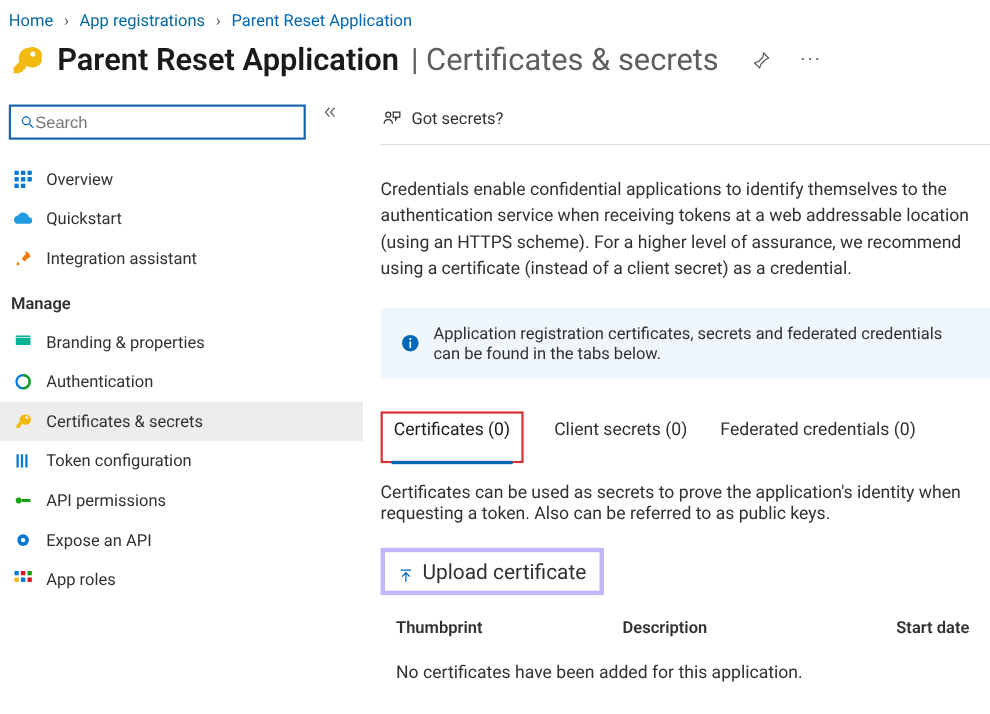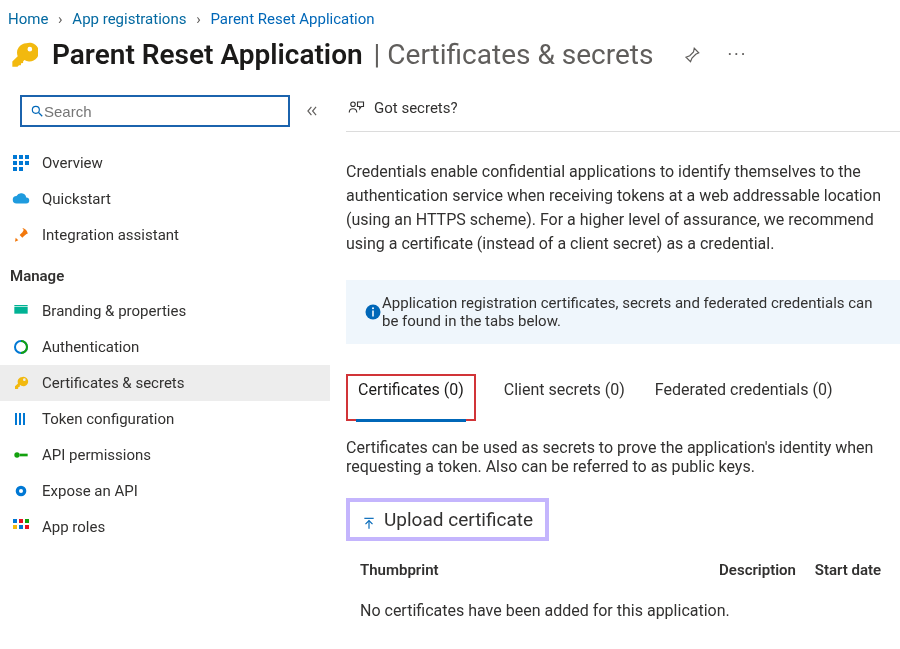--- a/index.html
+++ b/index.html
@@ -42,21 +42,21 @@
   }
   .header .pin { margin-left: 18px; color:#605e5c; cursor:pointer; }
   .header .more { margin-left: 14px; color:#605e5c; cursor:pointer; font-size:18px; letter-spacing:2px; }
 
   
   .layout { display: flex; }
   .sidebar { width: 330px; padding-top: 6px; }
   .main { flex: 1; padding-top: 6px; }
 
   
-  .search-row { display:flex; align-items:center; gap:14px; padding: 0 8px 18px 8px; margin-left: 12px; }
+  .search-row { display:flex; align-items:flex-start; gap:14px; padding: 0 8px 18px 8px; }
   .search-box {
     border: 2px solid #1b63ad;
     display: flex;
     align-items: center;
     height: 32px;
     width: 270px;
     padding: 0 8px;
     color: #605e5c;
   }
   .search-box input {
@@ -94,21 +94,21 @@
   }
   .intro {
     padding: 28px 0 24px 0;
     margin-left: 16px;
     font-size: 16px;
     line-height: 1.5;
   }
   .info-banner {
     margin-left: 16px;
     background: #eff6fc;
-    display:flex; align-items:center; 
+    display:flex; align-items:center; gap:12px;
     padding: 14px 18px;
     font-size: 15px;
   }
   .info-banner .info-ic { color:#0067b8; font-weight:bold; }
 
   .tabs {
     margin-left: 16px;
     margin-top: 30px;
     display:flex;
     gap: 26px;
@@ -150,21 +150,21 @@
   .upload-btn .up-ic { color:#0067b8; }
 
   .table-head {
     margin-left:16px; margin-top:20px;
     display:flex;
     font-weight:600;
     font-size:15px;
     color:#323130;
   }
   .table-head .col1 { width:220px; padding-left:14px; }
-  .table-head .col2 { width:230px;text-align:right; }
+  .table-head .col2 { width:230px; }
   .table-head .col3 { flex:1;text-align:center; }
 
   .empty-row {
     margin-left:16px; margin-top:22px;
     font-size:16px;
     padding-left:14px;
   }
 
   svg { display:block; }
 </style>

